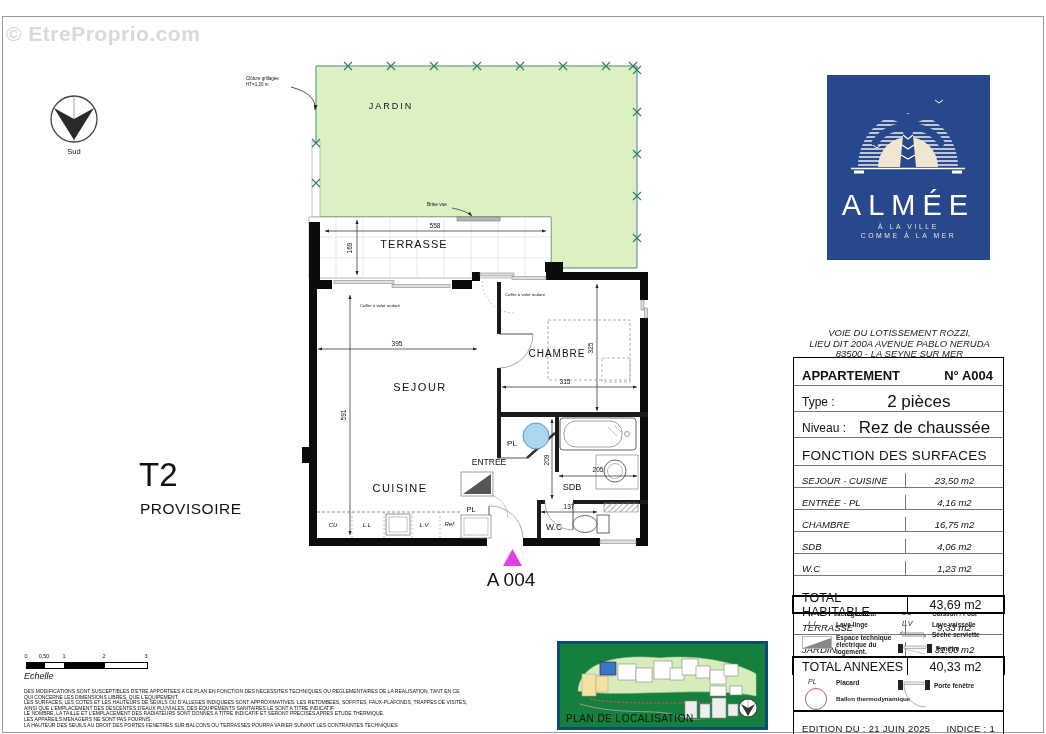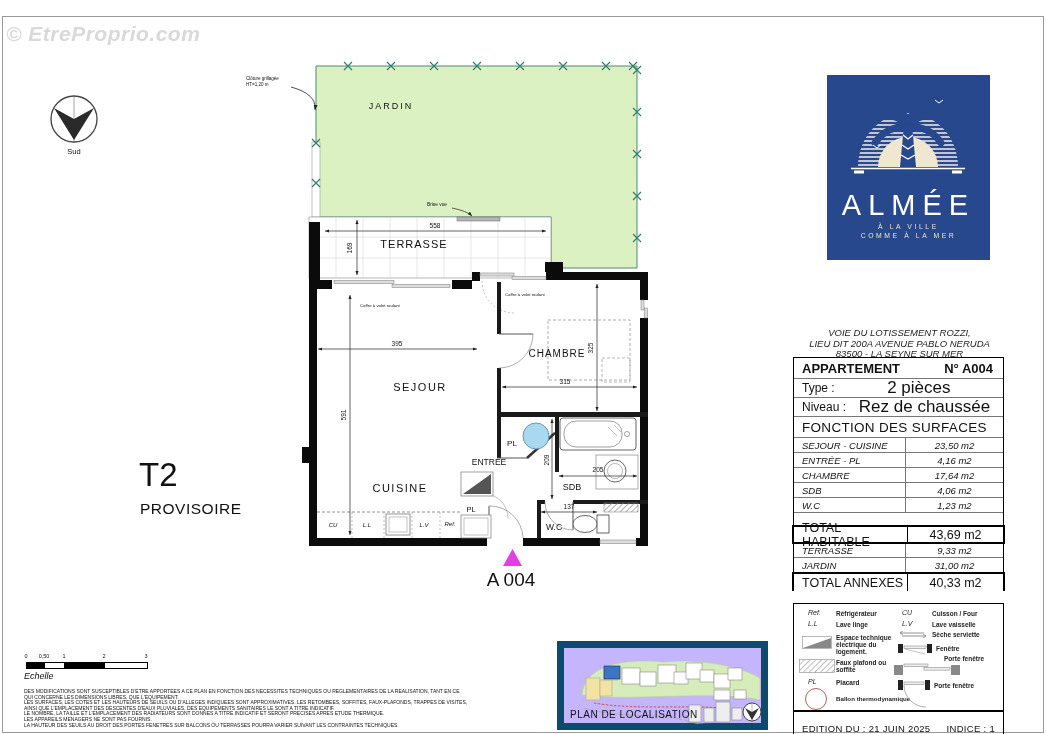--- a/index.html
+++ b/index.html
@@ -1,34 +1,34 @@
 <!DOCTYPE html>
 <html><head>
 <meta charset="utf-8">
 <style>
   html,body{margin:0;padding:0;background:#f2f2f2;}
   .page{position:relative;width:1046px;height:734px;background:#fff;overflow:hidden;
         font-family:"Liberation Sans",sans-serif;color:#111;}
   .sheet-border{position:absolute;left:2px;top:16px;width:1040px;height:715px;
         border:1px solid #999;pointer-events:none;}
   .watermark{position:absolute;left:6px;top:22px;font-size:21px;font-weight:600;
-        color:#d9d9d9;letter-spacing:.5px;font-style:italic;}
+        color:#d9d9d9;letter-spacing:.5px;}
   .plan-svg{position:absolute;left:0;top:0;}
   .plan-svg text{font-family:"Liberation Sans",sans-serif;fill:#111;}
 
   
   .logo{position:absolute;left:827px;top:75px;width:163px;height:185px;background:#27488d;
         text-align:center;}
   .logo-name{color:#fff;font-size:29px;letter-spacing:7px;margin-top:4px;font-weight:400;}
   .logo-tag{color:#efe6cc;font-size:6.8px;letter-spacing:2.6px;line-height:9px;}
   .address{position:absolute;left:782px;top:328px;width:235px;text-align:center;
         font-style:italic;font-size:9.5px;line-height:10.5px;color:#222;}
   .tbl{position:absolute;left:793px;top:357px;width:211px;border:1px solid #000;background:#fff;
         box-sizing:border-box;}
-  .tr{display:flex;align-items:center;border-bottom:1px solid #777;box-sizing:border-box;}
+  .tr{display:flex;align-items:center;border-bottom:1px solid #777;box-sizing:border-box;margin-top:7px;}
   .tr:last-child{border-bottom:none;}
   .hdr{height:21px;font-weight:bold;font-size:13px;justify-content:space-between;
         padding:0 10px 0 8px;}
   .kv{height:19px;font-size:12px;padding-left:8px;}
   .kv .v{flex:1;text-align:center;font-size:17px;}
   .ttl{height:21px;font-size:13.5px;padding-left:8px;letter-spacing:.3px;}
   .srow{height:15px;font-size:9.5px;font-style:italic;}
   .sl{flex:0 0 112px;padding-left:8px;border-right:1px solid #777;height:100%;
         display:flex;align-items:center;box-sizing:border-box;}
   .sv{flex:1;text-align:center;}
@@ -48,22 +48,22 @@
   
   .scale-wrap{position:absolute;left:24px;top:653px;width:170px;height:40px;}
   .scale-num{position:absolute;top:0;font-size:5.5px;transform:translateX(-50%);}
   .scale-bar{position:absolute;left:2px;top:9px;width:120px;height:5px;border:.8px solid #000;
         display:flex;}
   .sb-seg{height:100%;box-sizing:border-box;border-right:.8px solid #000;}
   .sb-seg:last-child{border-right:none;}
   .echelle{position:absolute;left:24px;top:671px;font-style:italic;font-size:9px;}
   .disclaimer{position:absolute;left:24px;top:689px;width:520px;font-size:5px;line-height:5.6px;
         color:#111;}
-  .locbox{position:absolute;left:557px;top:641px;width:211px;height:89px;border:7px solid #0c4a6e;
-        box-sizing:border-box;background:#c4b5fd;}
+  .locbox{position:absolute;left:557px;top:641px;width:211px;height:89px;border:3px solid #0c4a6e;
+        box-sizing:border-box;background:#15803d;}
   .loc-title{position:absolute;left:6px;bottom:3px;font-size:10px;letter-spacing:.5px;}
 </style>
 </head>
 <body>
 
 <div class="page">
   <div class="sheet-border"></div>
   <div class="watermark">© EtreProprio.com</div>
 
   <svg class="plan-svg" width="790" height="640" viewBox="0 0 790 640">
@@ -338,21 +338,21 @@
     <div class="tr srow">
       <span class="sl">SEJOUR - CUISINE</span>
         <span class="sv">23,50 m2</span>
     </div>
     <div class="tr srow">
       <span class="sl">ENTRÉE - PL</span>
         <span class="sv">4,16 m2</span>
     </div>
     <div class="tr srow">
       <span class="sl">CHAMBRE</span>
-        <span class="sv">17,64 m2</span>
+        <span class="sv">16,75 m2</span>
     </div>
     <div class="tr srow">
       <span class="sl">SDB</span>
         <span class="sv">4,06 m2</span>
     </div>
     <div class="tr srow">
       <span class="sl">W.C</span>
         <span class="sv">1,23 m2</span>
     </div>
     <div class="tr emptyrow"></div>

